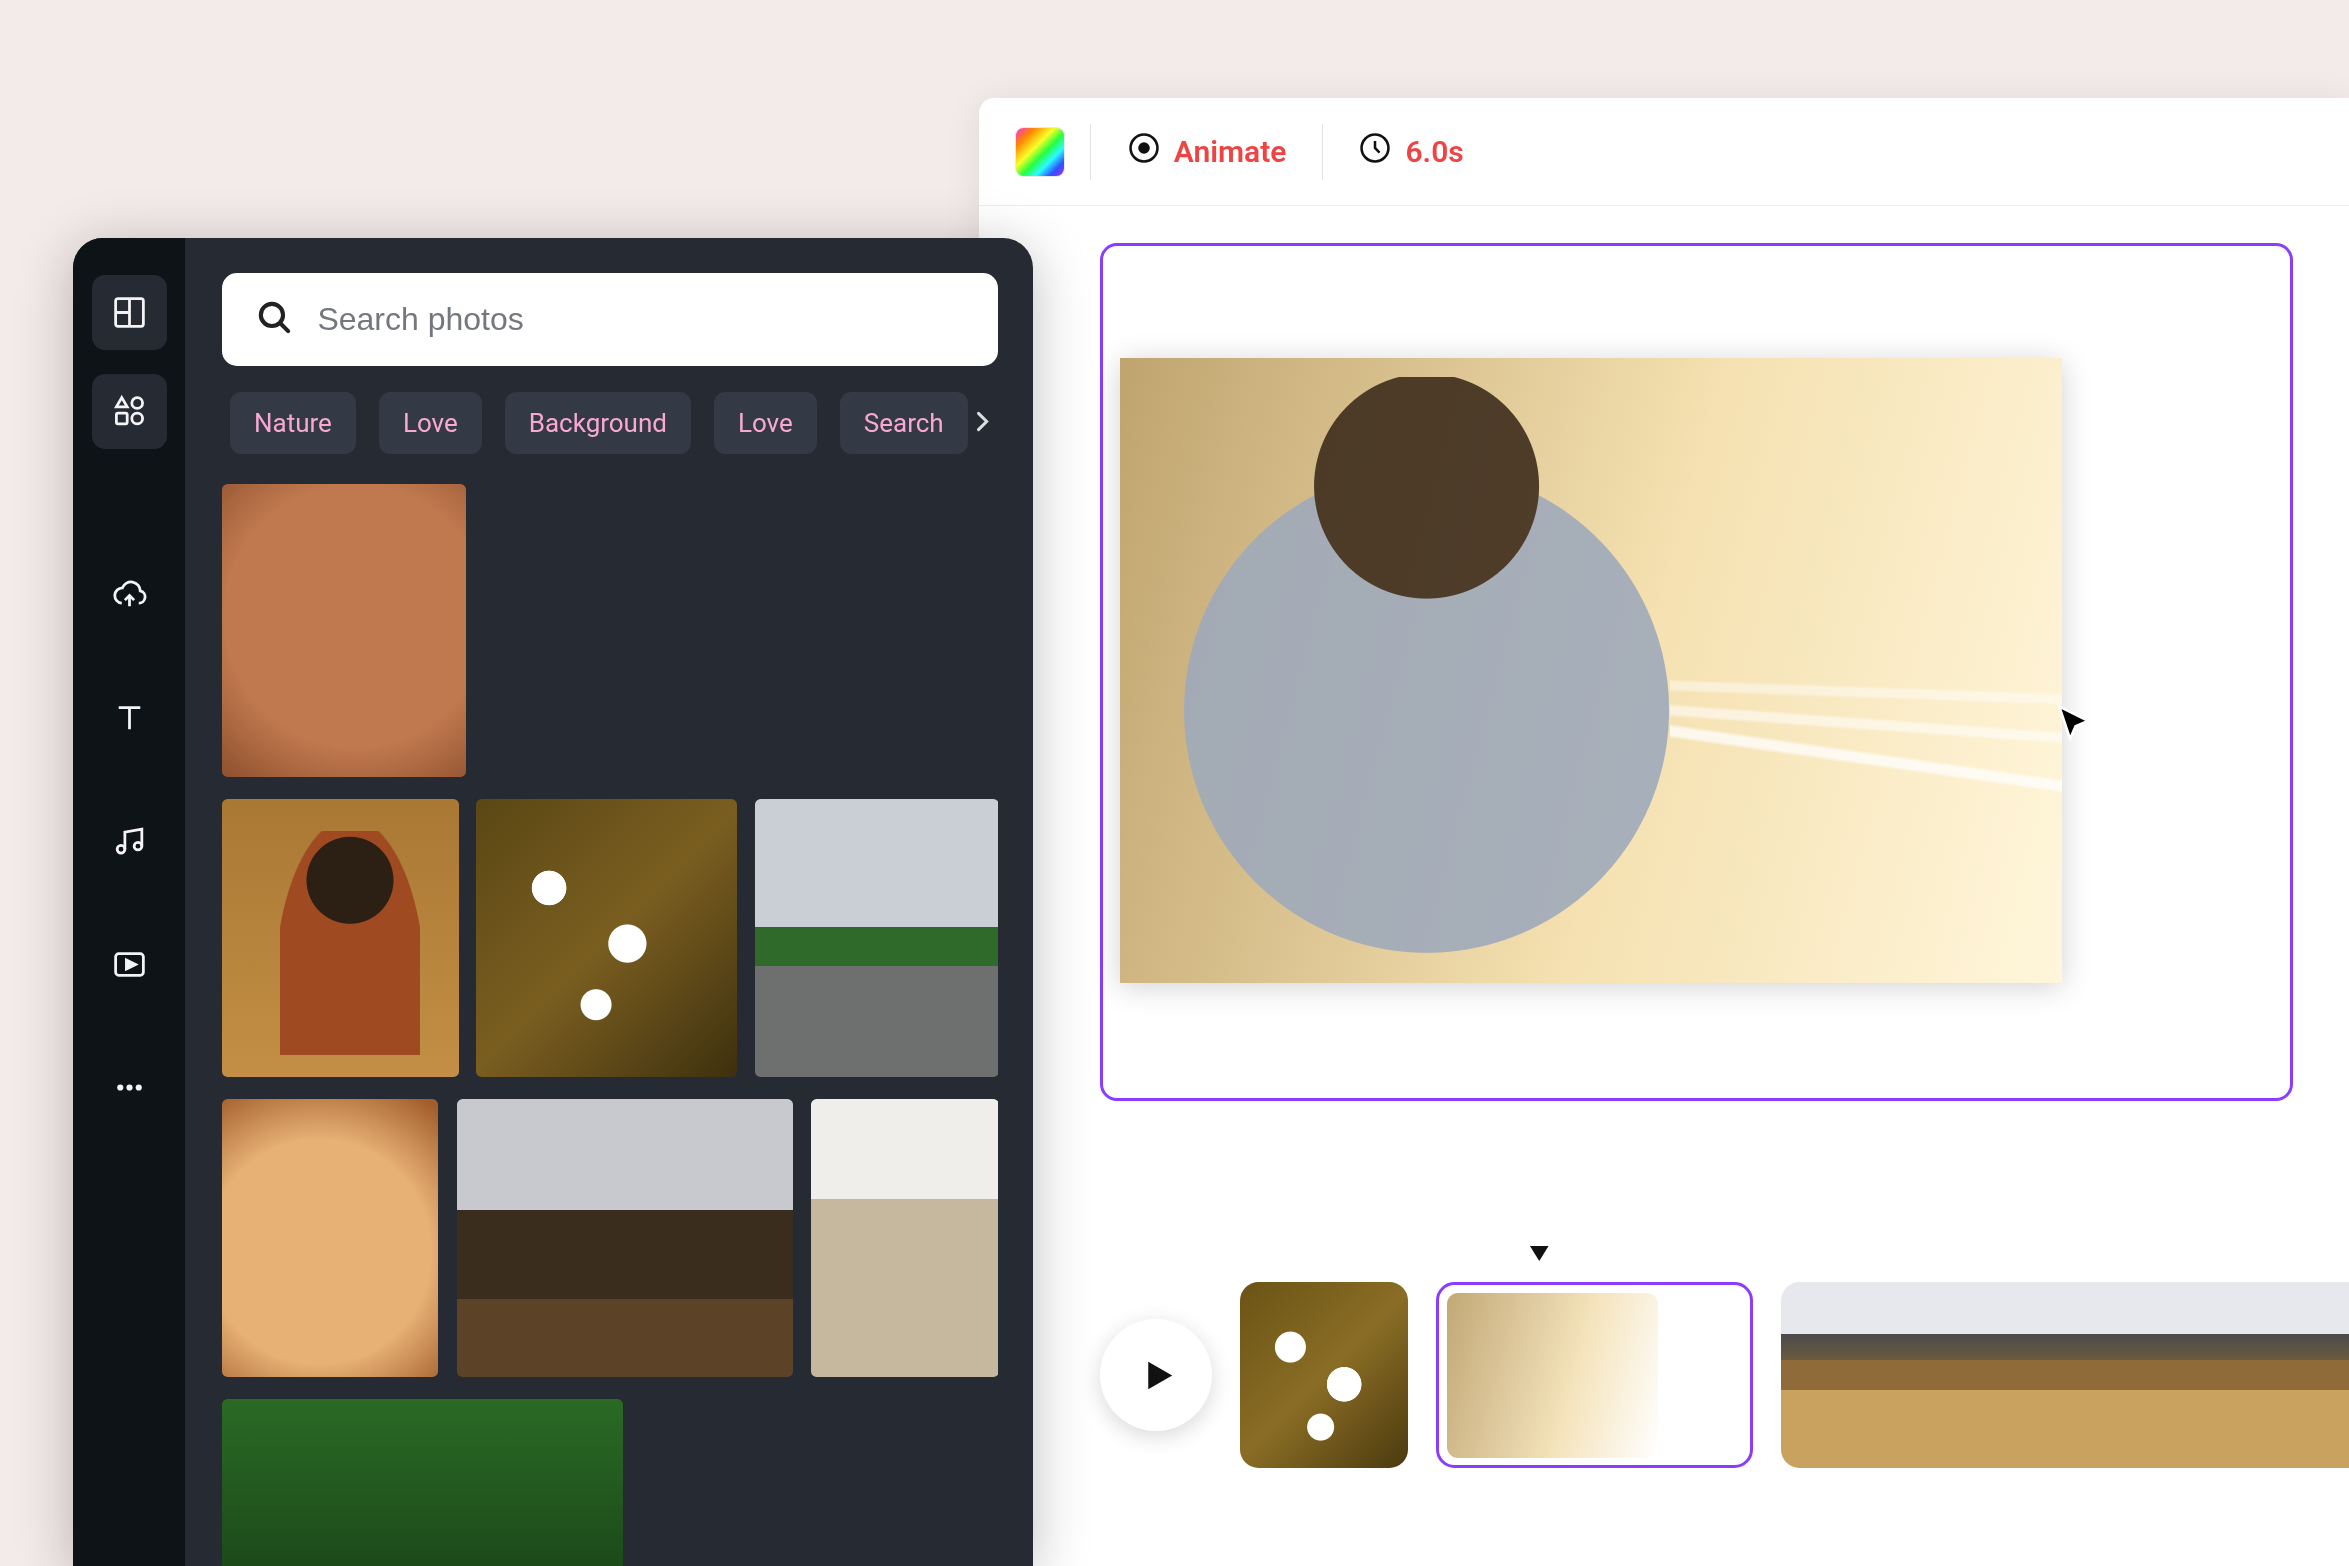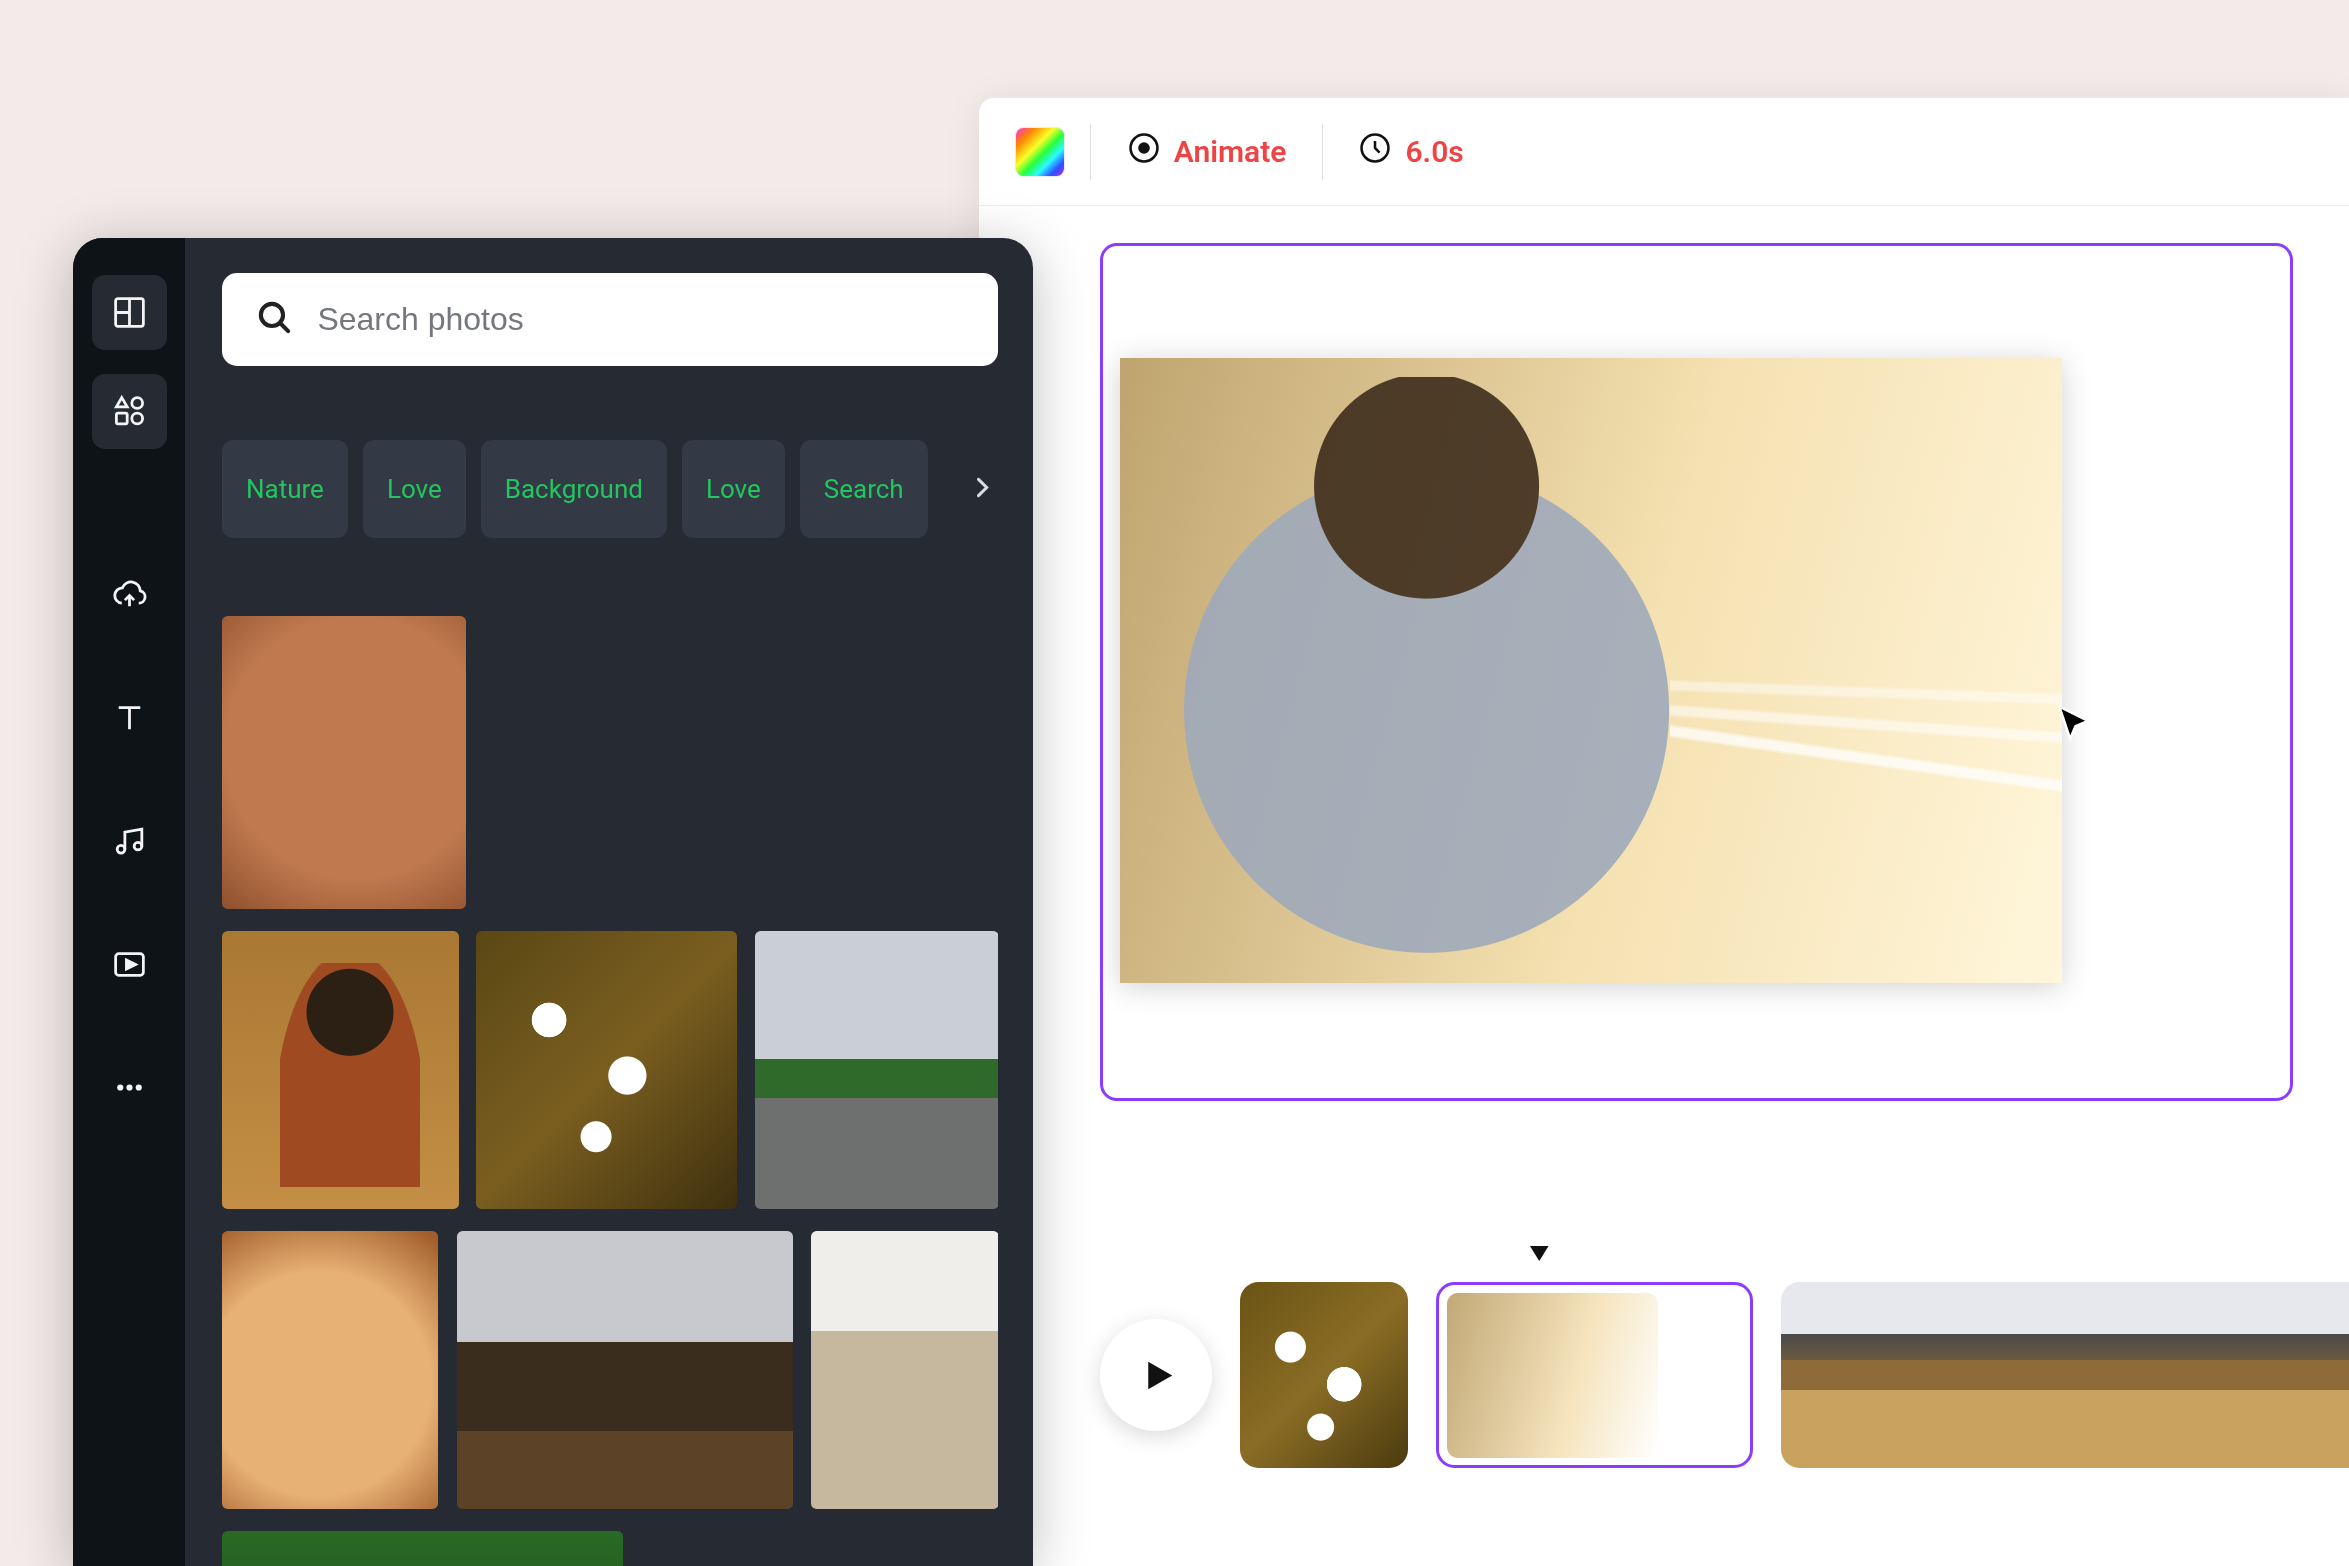--- a/index.html
+++ b/index.html
@@ -161,39 +161,38 @@
   .rail-btn.active{background:#252a33;}
   .rail-btn svg{width:37px;height:37px}
   .rail-gap{height:37px}
   .rail .rail-sec{margin-top:24px}
 
   .panel-body{
     flex:1;
     padding:35px 35px 0 37px;
     display:flex;flex-direction:column;
     min-width:0;
-    gap:48px;
   }
   .search{
     background:#fff;border-radius:15px;height:93px;
     display:flex;align-items:center;gap:22.4px;padding:0 32px;
   }
   .search svg{width:41px;height:41px;stroke:#222;flex:none}
   .search input{
     border:none;outline:none;font-size:32px;color:#222;width:100%;
     background:transparent;
   }
   .search input::placeholder{color:#75777e}
 
   .chips{
     display:flex;gap:15px;margin-top:26px;align-items:center;position:relative;
   }
   .chip{
-    background:#333945;color:#22c55e;font-size:26px;
-    padding:34px 24px;border-radius:11.2px;white-space:nowrap;
+    background:#333945;color:#f9a8d4;font-size:26px;
+    padding:16px 24px;border-radius:11.2px;white-space:nowrap;margin-left:8px;
   }
   .chips-scroll{
     position:absolute;right:-5.6px;top:50%;transform:translateY(-50%);
     width:43px;height:43px;color:#dcdde2;
     display:flex;align-items:center;justify-content:center;
   }
   .chips-scroll svg{width:28px;height:28px}
 
   .grid{
     margin-top:30px;flex:1;overflow:hidden;

